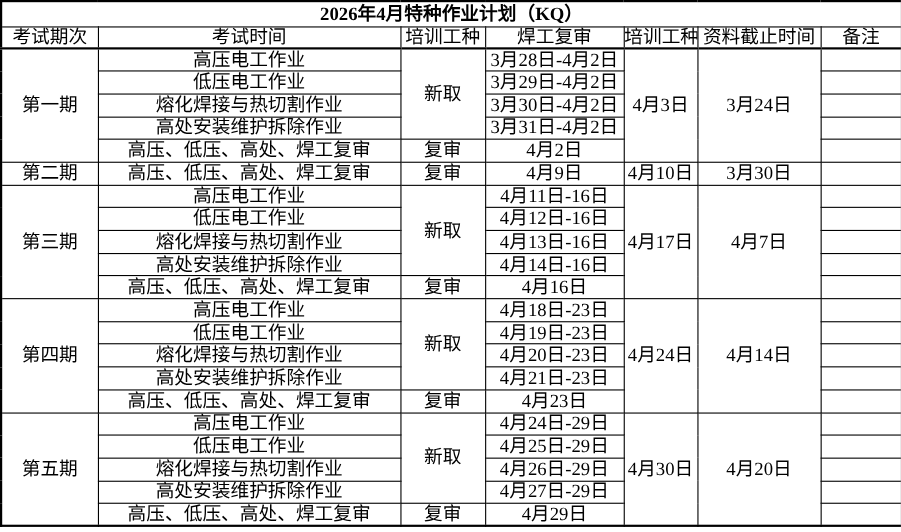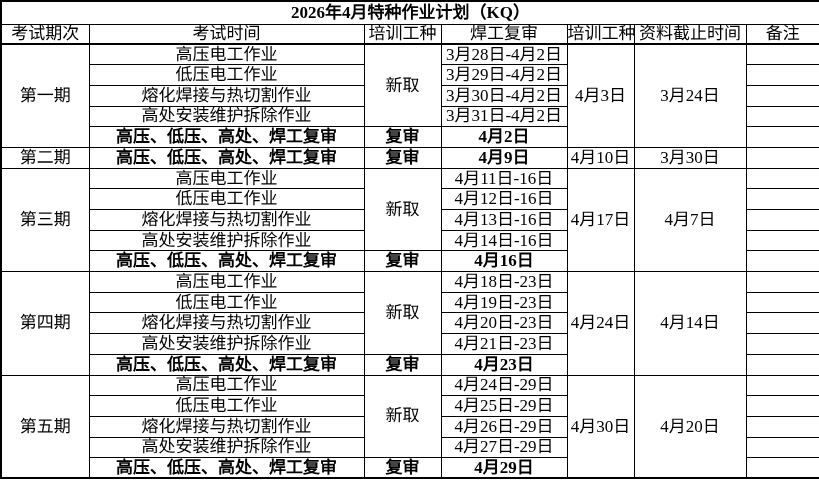--- a/index.html
+++ b/index.html
@@ -32,21 +32,21 @@
   tr.title-row { height: 23px; }
   td.title-cell {
     font-size: 19px;
     font-weight: bold;
     color: #FF0000;
     border-bottom-width: 2px;
   }
   tr.hdr-row { height: 20px; }
   tr.hdr-row td { border-bottom-width: 2px; }
   tr.dr { height: 20.7px; }
-  td.red { color: #FF0000; font-weight: bold; }
+  td.red { color: #FF0000; }
 </style>
 </head>
 <body>
 
 <table class="sched">
   <colgroup>
     <col style="width:88px">
       <col style="width:275px">
       <col style="width:77px">
     <col style="width:126px">

